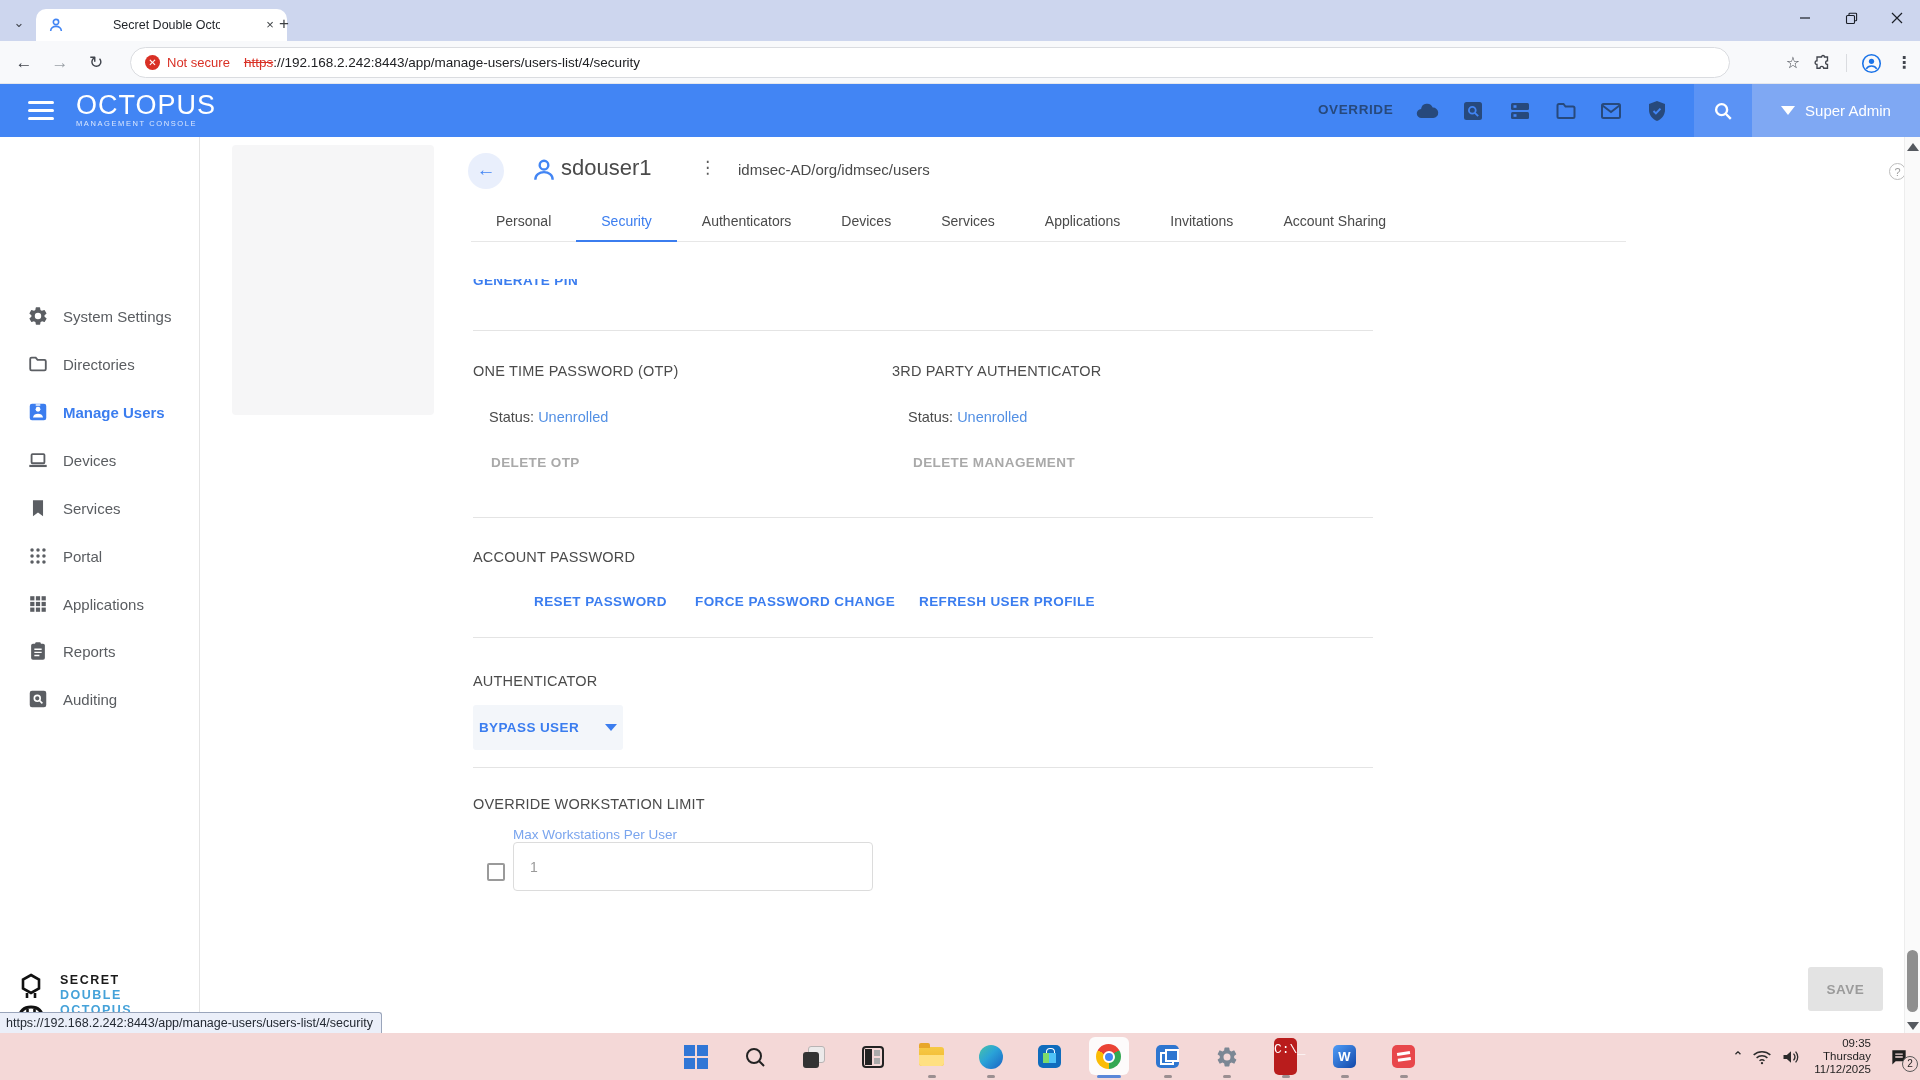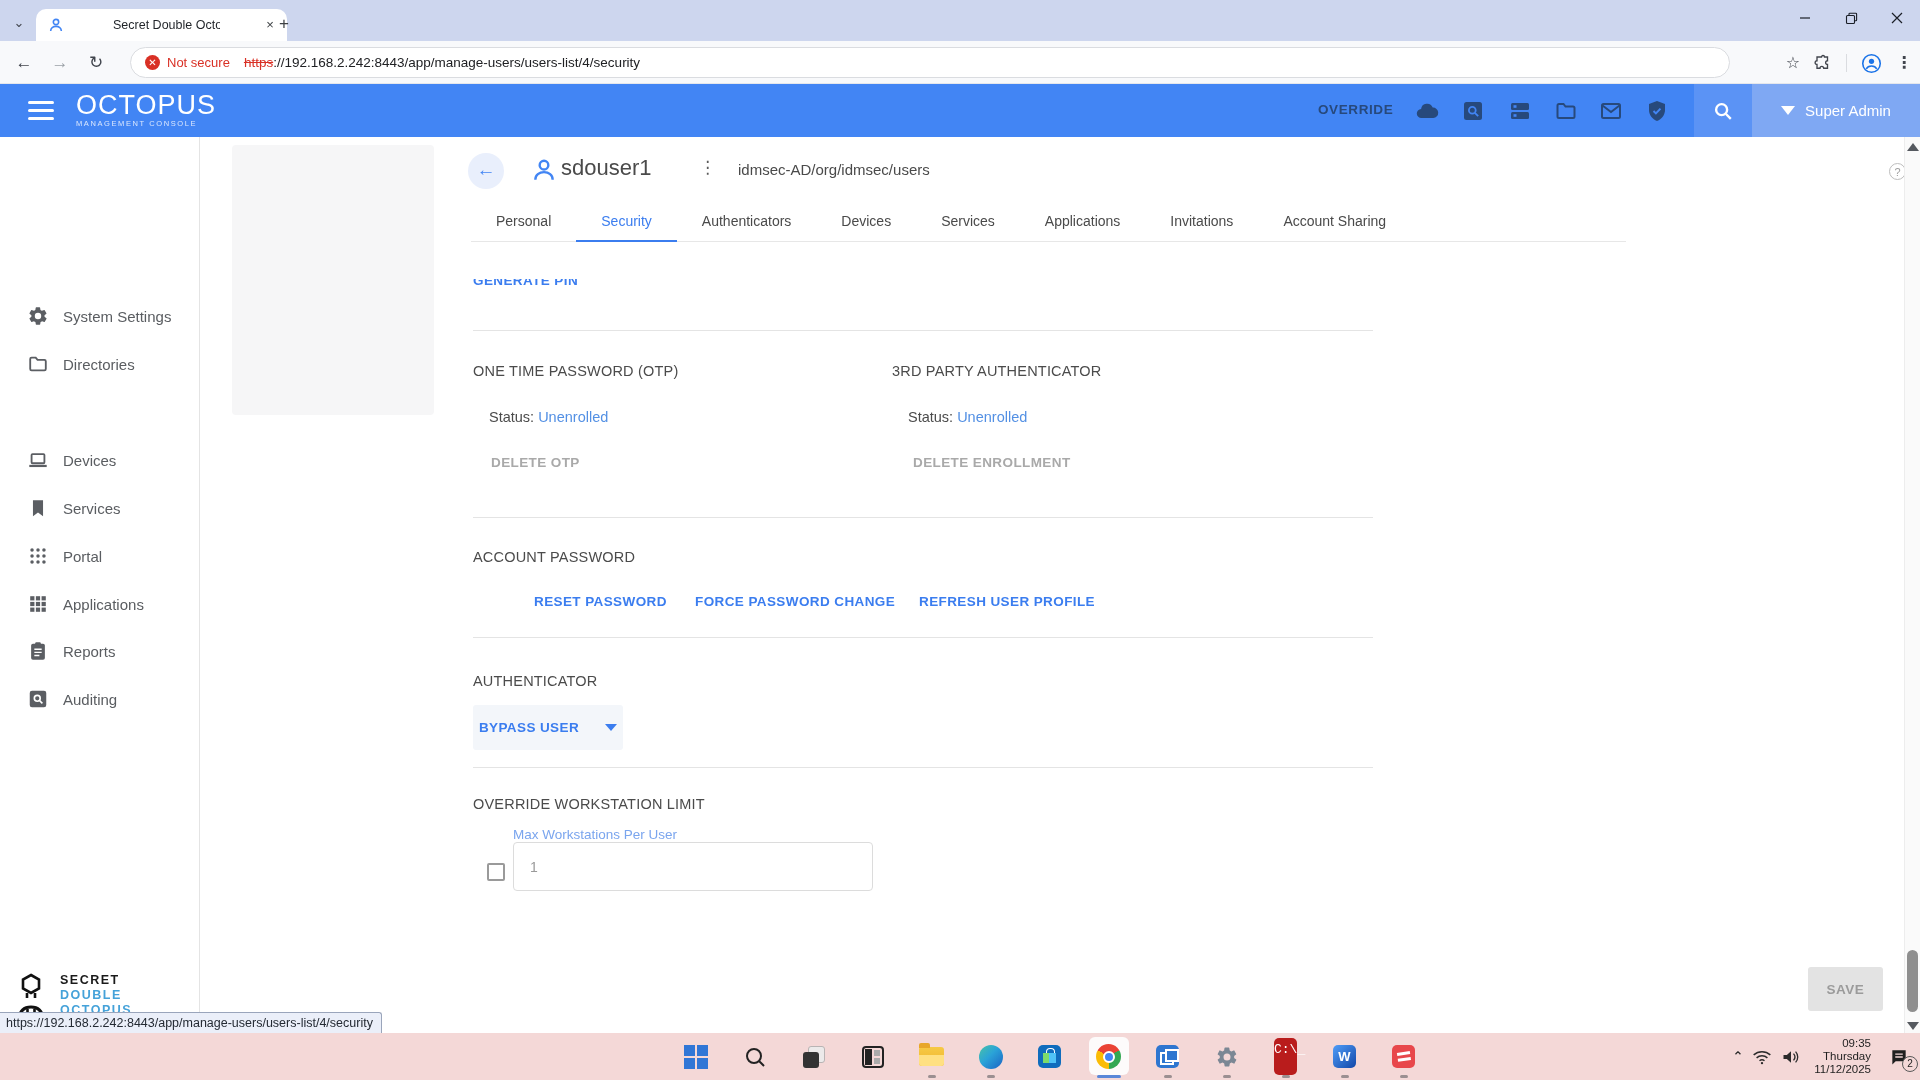--- a/index.html
+++ b/index.html
@@ -328,20 +328,29 @@
             <path d="M19.1 12.9a7 7 0 0 0 .1-.9 7 7 0 0 0-.1-.9l2-1.6a.5.5 0 0 0 .1-.6l-1.9-3.3a.5.5 0 0 0-.6-.2l-2.4 1a7 7 0 0 0-1.6-1l-.4-2.5a.5.5 0 0 0-.5-.4h-3.8a.5.5 0 0 0-.5.4l-.4 2.5a7 7 0 0 0-1.6 1l-2.4-1a.5.5 0 0 0-.6.2L2.7 8.9a.5.5 0 0 0 .1.6l2 1.6a7 7 0 0 0 0 1.8l-2 1.6a.5.5 0 0 0-.1.6l1.9 3.3c.1.2.4.3.6.2l2.4-1a7 7 0 0 0 1.6 1l.4 2.5c0 .2.2.4.5.4h3.8c.2 0 .4-.2.5-.4l.4-2.5a7 7 0 0 0 1.6-1l2.4 1c.2.1.5 0 .6-.2l1.9-3.3a.5.5 0 0 0-.1-.6zM12 15.5A3.5 3.5 0 1 1 15.5 12 3.5 3.5 0 0 1 12 15.5z"></path>
           </svg>
         <span class="side-label">System Settings</span>
       </div>
       <div class="side-item" style="top:203px">
         <svg class="side-ic" viewBox="0 0 24 24" fill="none" stroke="#5b5e63" stroke-width="2">
             <path d="M3.5 6.5A1.5 1.5 0 0 1 5 5h4.5l2 2.5H19a1.5 1.5 0 0 1 1.5 1.5v8.5A1.5 1.5 0 0 1 19 19H5a1.5 1.5 0 0 1-1.5-1.5z"></path>
           </svg>
         <span class="side-label">Directories</span>
       </div>
+      <div class="side-item active" style="top:251px">
+        <svg class="side-ic" viewBox="0 0 24 24">
+            <rect x="3" y="3" width="18" height="18" rx="2.5" fill="#3b7def"></rect>
+            <circle cx="12" cy="9" r="2.6" fill="#fff"></circle>
+            <path d="M6.5 18c.5-2.8 2.8-4 5.5-4s5 1.2 5.5 4z" fill="#fff"></path>
+            <rect x="9.5" y="3" width="5" height="2.6" fill="#fff" opacity=".7"></rect>
+          </svg>
+        <span class="side-label">Manage Users</span>
+      </div>
       <div class="side-item" style="top:299px">
         <svg class="side-ic" viewBox="0 0 24 24" fill="none" stroke="#5b5e63" stroke-width="2">
             <rect x="5" y="5.5" width="14" height="10" rx="1"></rect>
             <path d="M2.5 18.5h19" stroke-width="2.4"></path>
           </svg>
         <span class="side-label">Devices</span>
       </div>
       <div class="side-item" style="top:347px">
         <svg class="side-ic" viewBox="0 0 24 24" fill="#5b5e63">
             <path d="M6.5 3.5h11V21L12 16.8 6.5 21z"></path>
@@ -445,21 +454,21 @@
       <div class="sect-title" style="left:272px; top:226px">ONE TIME PASSWORD (OTP)</div>
       <div class="status-line" style="left:288px; top:272px">
         <span>Status:</span><span class="val">Unenrolled</span>
       </div>
       <div class="ghost-btn" style="left:290px; top:318px">DELETE OTP</div>
 
       <div class="sect-title" style="left:691px; top:226px">3RD PARTY AUTHENTICATOR</div>
       <div class="status-line" style="left:707px; top:272px">
         <span>Status:</span><span class="val">Unenrolled</span>
       </div>
-      <div class="ghost-btn" style="left:712px; top:318px">DELETE ENROLLMENT</div>
+      <div class="ghost-btn" style="left:712px; top:318px">DELETE MANAGEMENT</div>
 
       <div class="divider" style="top:380px"></div>
 
       <div class="sect-title" style="left:272px; top:412px">ACCOUNT PASSWORD</div>
       <div class="blue-btn" style="left:291px; top:457px">RESET PASSWORD</div>
       <div class="blue-btn" style="left:452px; top:457px">FORCE PASSWORD CHANGE</div>
       <div class="blue-btn" style="left:676px; top:457px">REFRESH USER PROFILE</div>
 
       <div class="divider" style="top:500px"></div>
 

